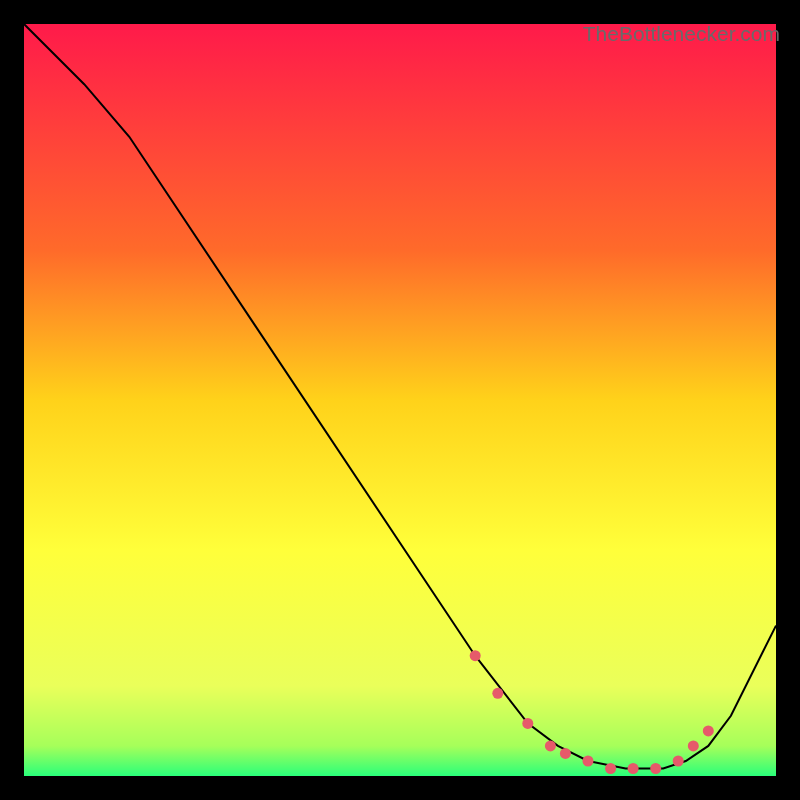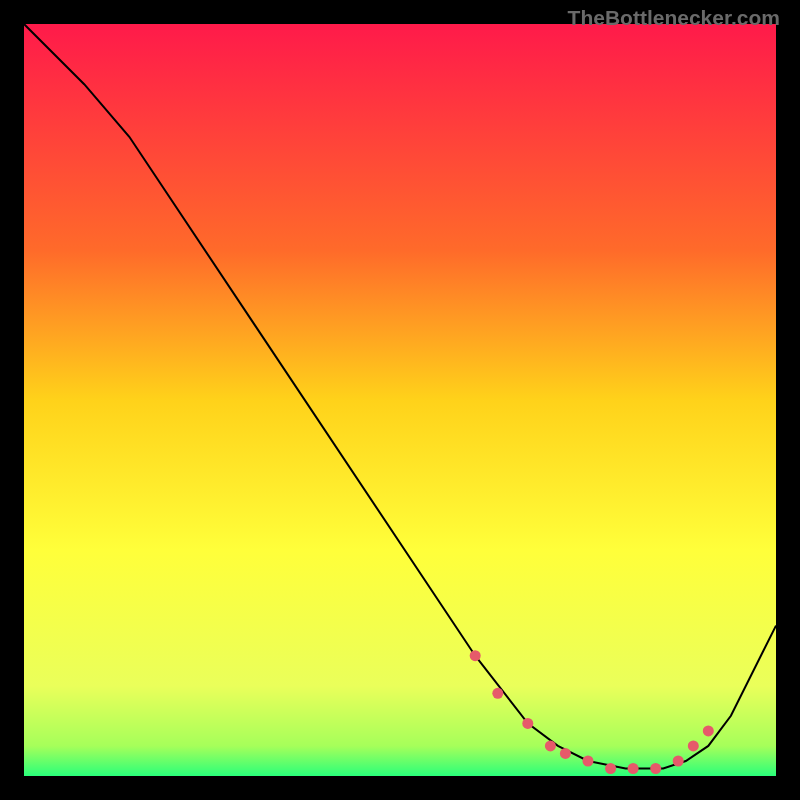--- a/index.html
+++ b/index.html
@@ -5,26 +5,26 @@
   * { margin: 0; padding: 0; box-sizing: border-box; }
   body {
     width: 800px;
     height: 800px;
     background: #000;
     position: relative;
     font-family: Arial, sans-serif;
   }
   .watermark {
     position: absolute;
-    top: 6px;
+    top: 22px;
     right: 20px;
     color: #6a6a6a;
     font-size: 21px;
     z-index: 10;
-    font-weight: 700;
+    font-weight: 400;
   }
   .plot-area {
     position: absolute;
     left: 24px;
     top: 24px;
     width: 752px;
     height: 752px;
   }
   .plot-area svg {
     width: 100%;

